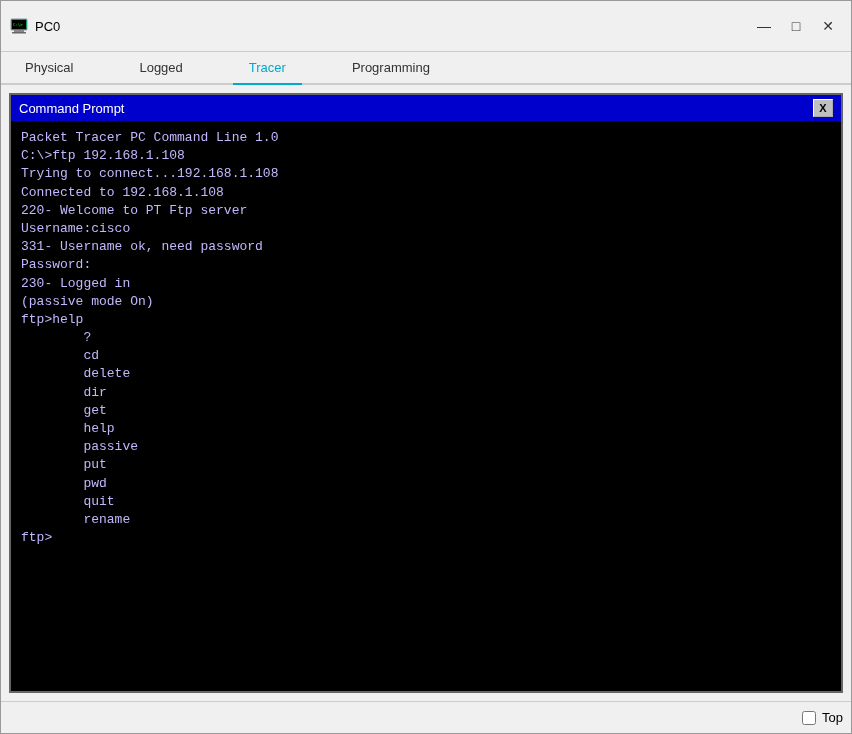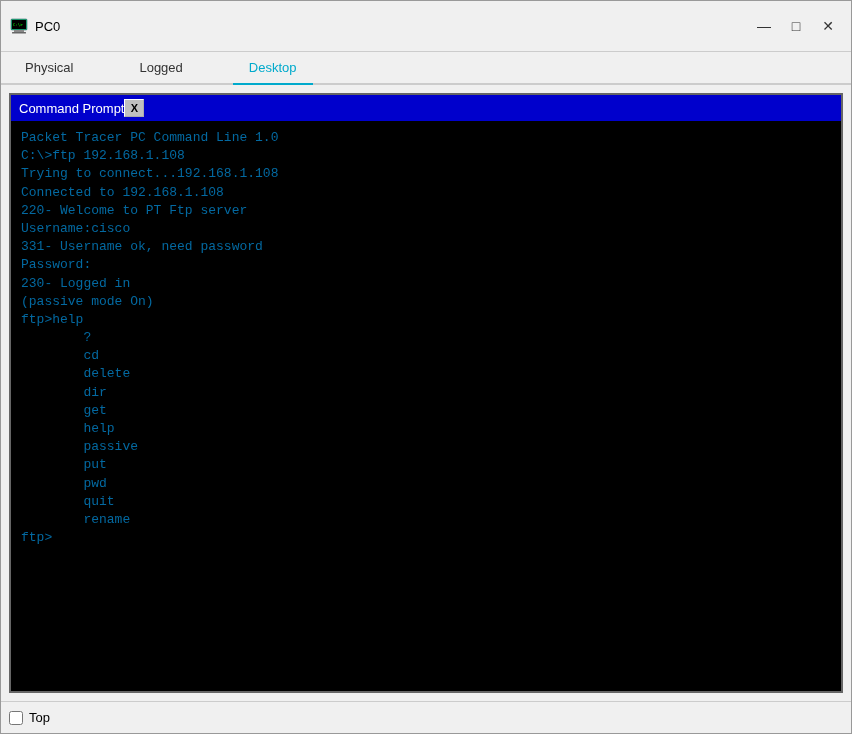--- a/index.html
+++ b/index.html
@@ -114,60 +114,61 @@
       border: 2px solid #666;
       overflow: hidden;
     }
 
     .cmd-title-bar {
       background: #0000cc;
       color: white;
       padding: 4px 8px;
       display: flex;
       align-items: center;
-      justify-content: flex-start;
+      justify-content: space-between;
       flex-shrink: 0;
       font-size: 13px;
     }
 
     .cmd-close-btn {
       width: 20px;
       height: 18px;
       background: #c0c0c0;
       border: 1px outset #fff;
       cursor: pointer;
       font-size: 11px;
       display: flex;
       align-items: center;
       justify-content: center;
       color: #000;
       font-weight: bold;
     }
 
     .cmd-body {
       background: #000;
-      color: #0369a1;
+      color: #c4b5fd;
       font-family: 'Courier New', Courier, monospace;
       font-size: 13px;
       padding: 8px 10px;
       flex: 1;
       overflow-y: auto;
       white-space: pre;
       line-height: 1.4;
     }
 
     
     .bottom-bar {
       height: 32px;
       background: #f0f0f0;
       border-top: 1px solid #ccc;
       display: flex;
       align-items: center;
       padding: 0 8px;
       flex-shrink: 0;
+      justify-content: flex-end;
     }
 
     .top-checkbox-area {
       display: flex;
       align-items: center;
       gap: 6px;
     }
 
     .top-checkbox {
       width: 14px;
@@ -200,21 +201,22 @@
     <div class="title-bar-controls">
       <button class="title-bar-btn">—</button>
       <button class="title-bar-btn">□</button>
       <button class="title-bar-btn close">✕</button>
     </div>
   </div>
 
   <div class="tab-bar">
     <div class="tab">Physical</div>
     <div class="tab">Logged</div>
-    <div class="tab active">Desktop</div>
+    <div class="tab active">Tracer</div>
+    <div class="tab">Programming</div>
   </div>
 
   <div class="content-area">
     <div class="cmd-window">
 
       <div class="cmd-title-bar">
         <span>Command Prompt</span>
         <div class="cmd-close-btn">X</div>
       </div>
 

